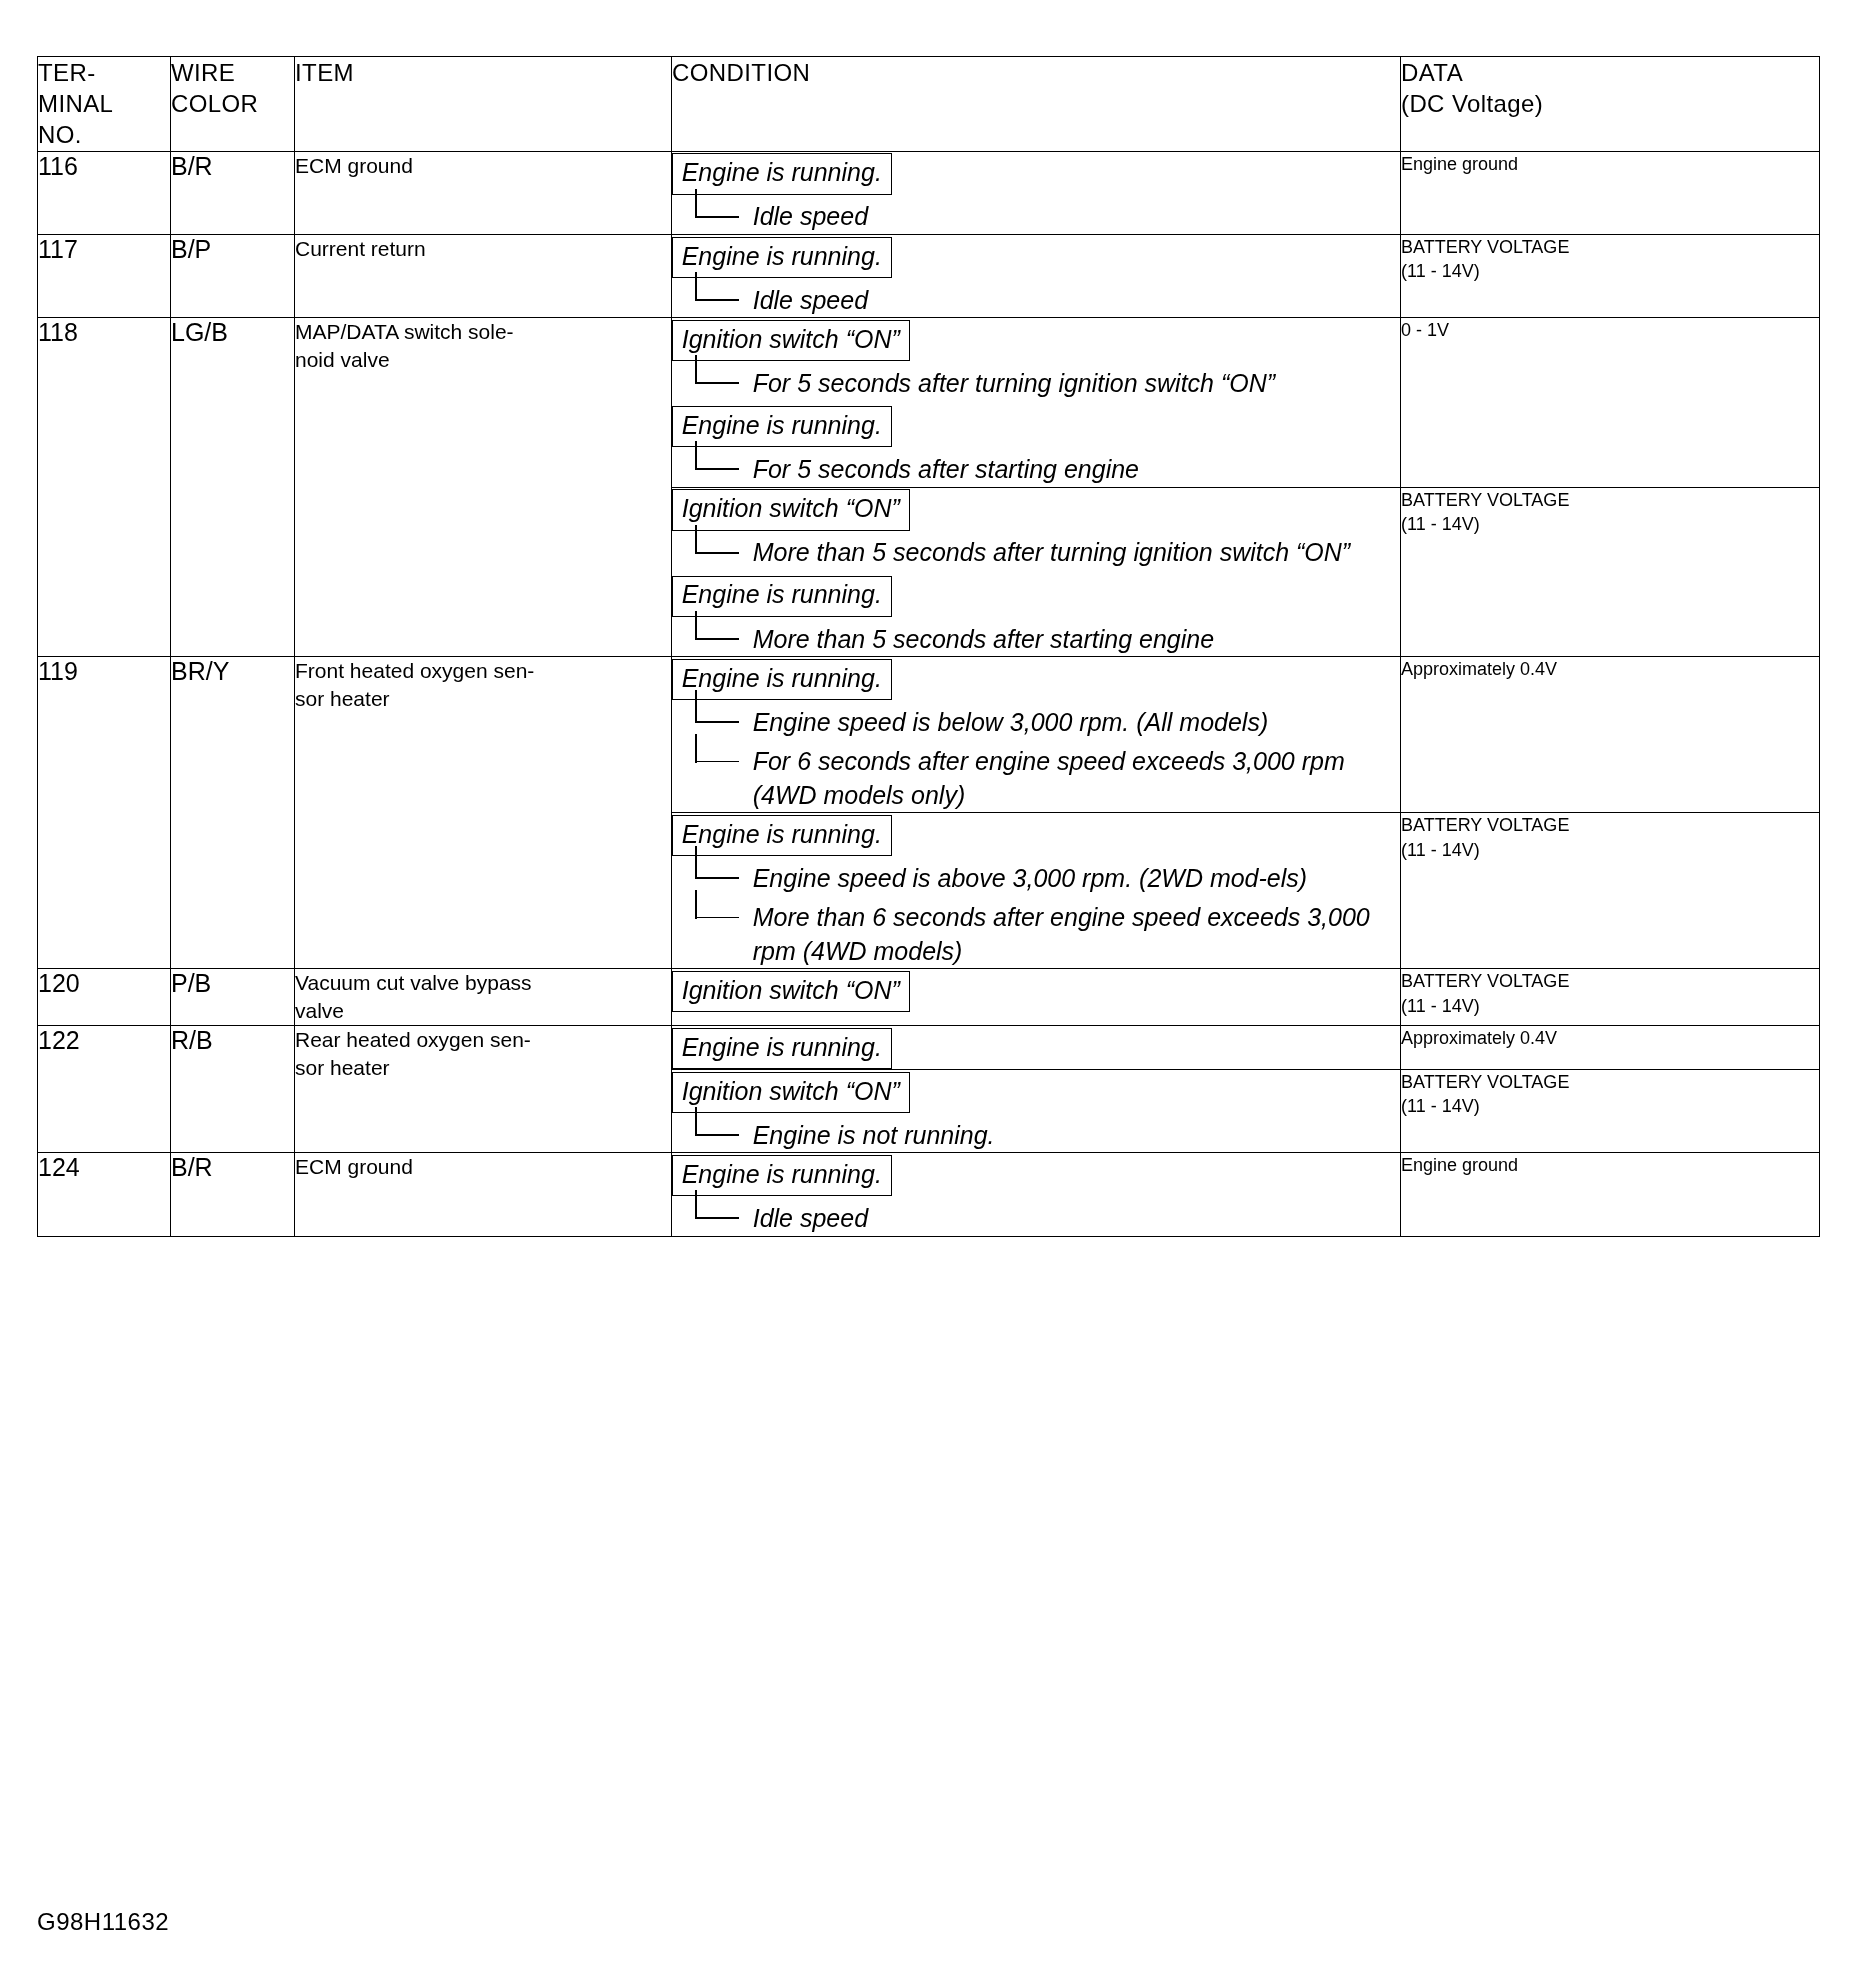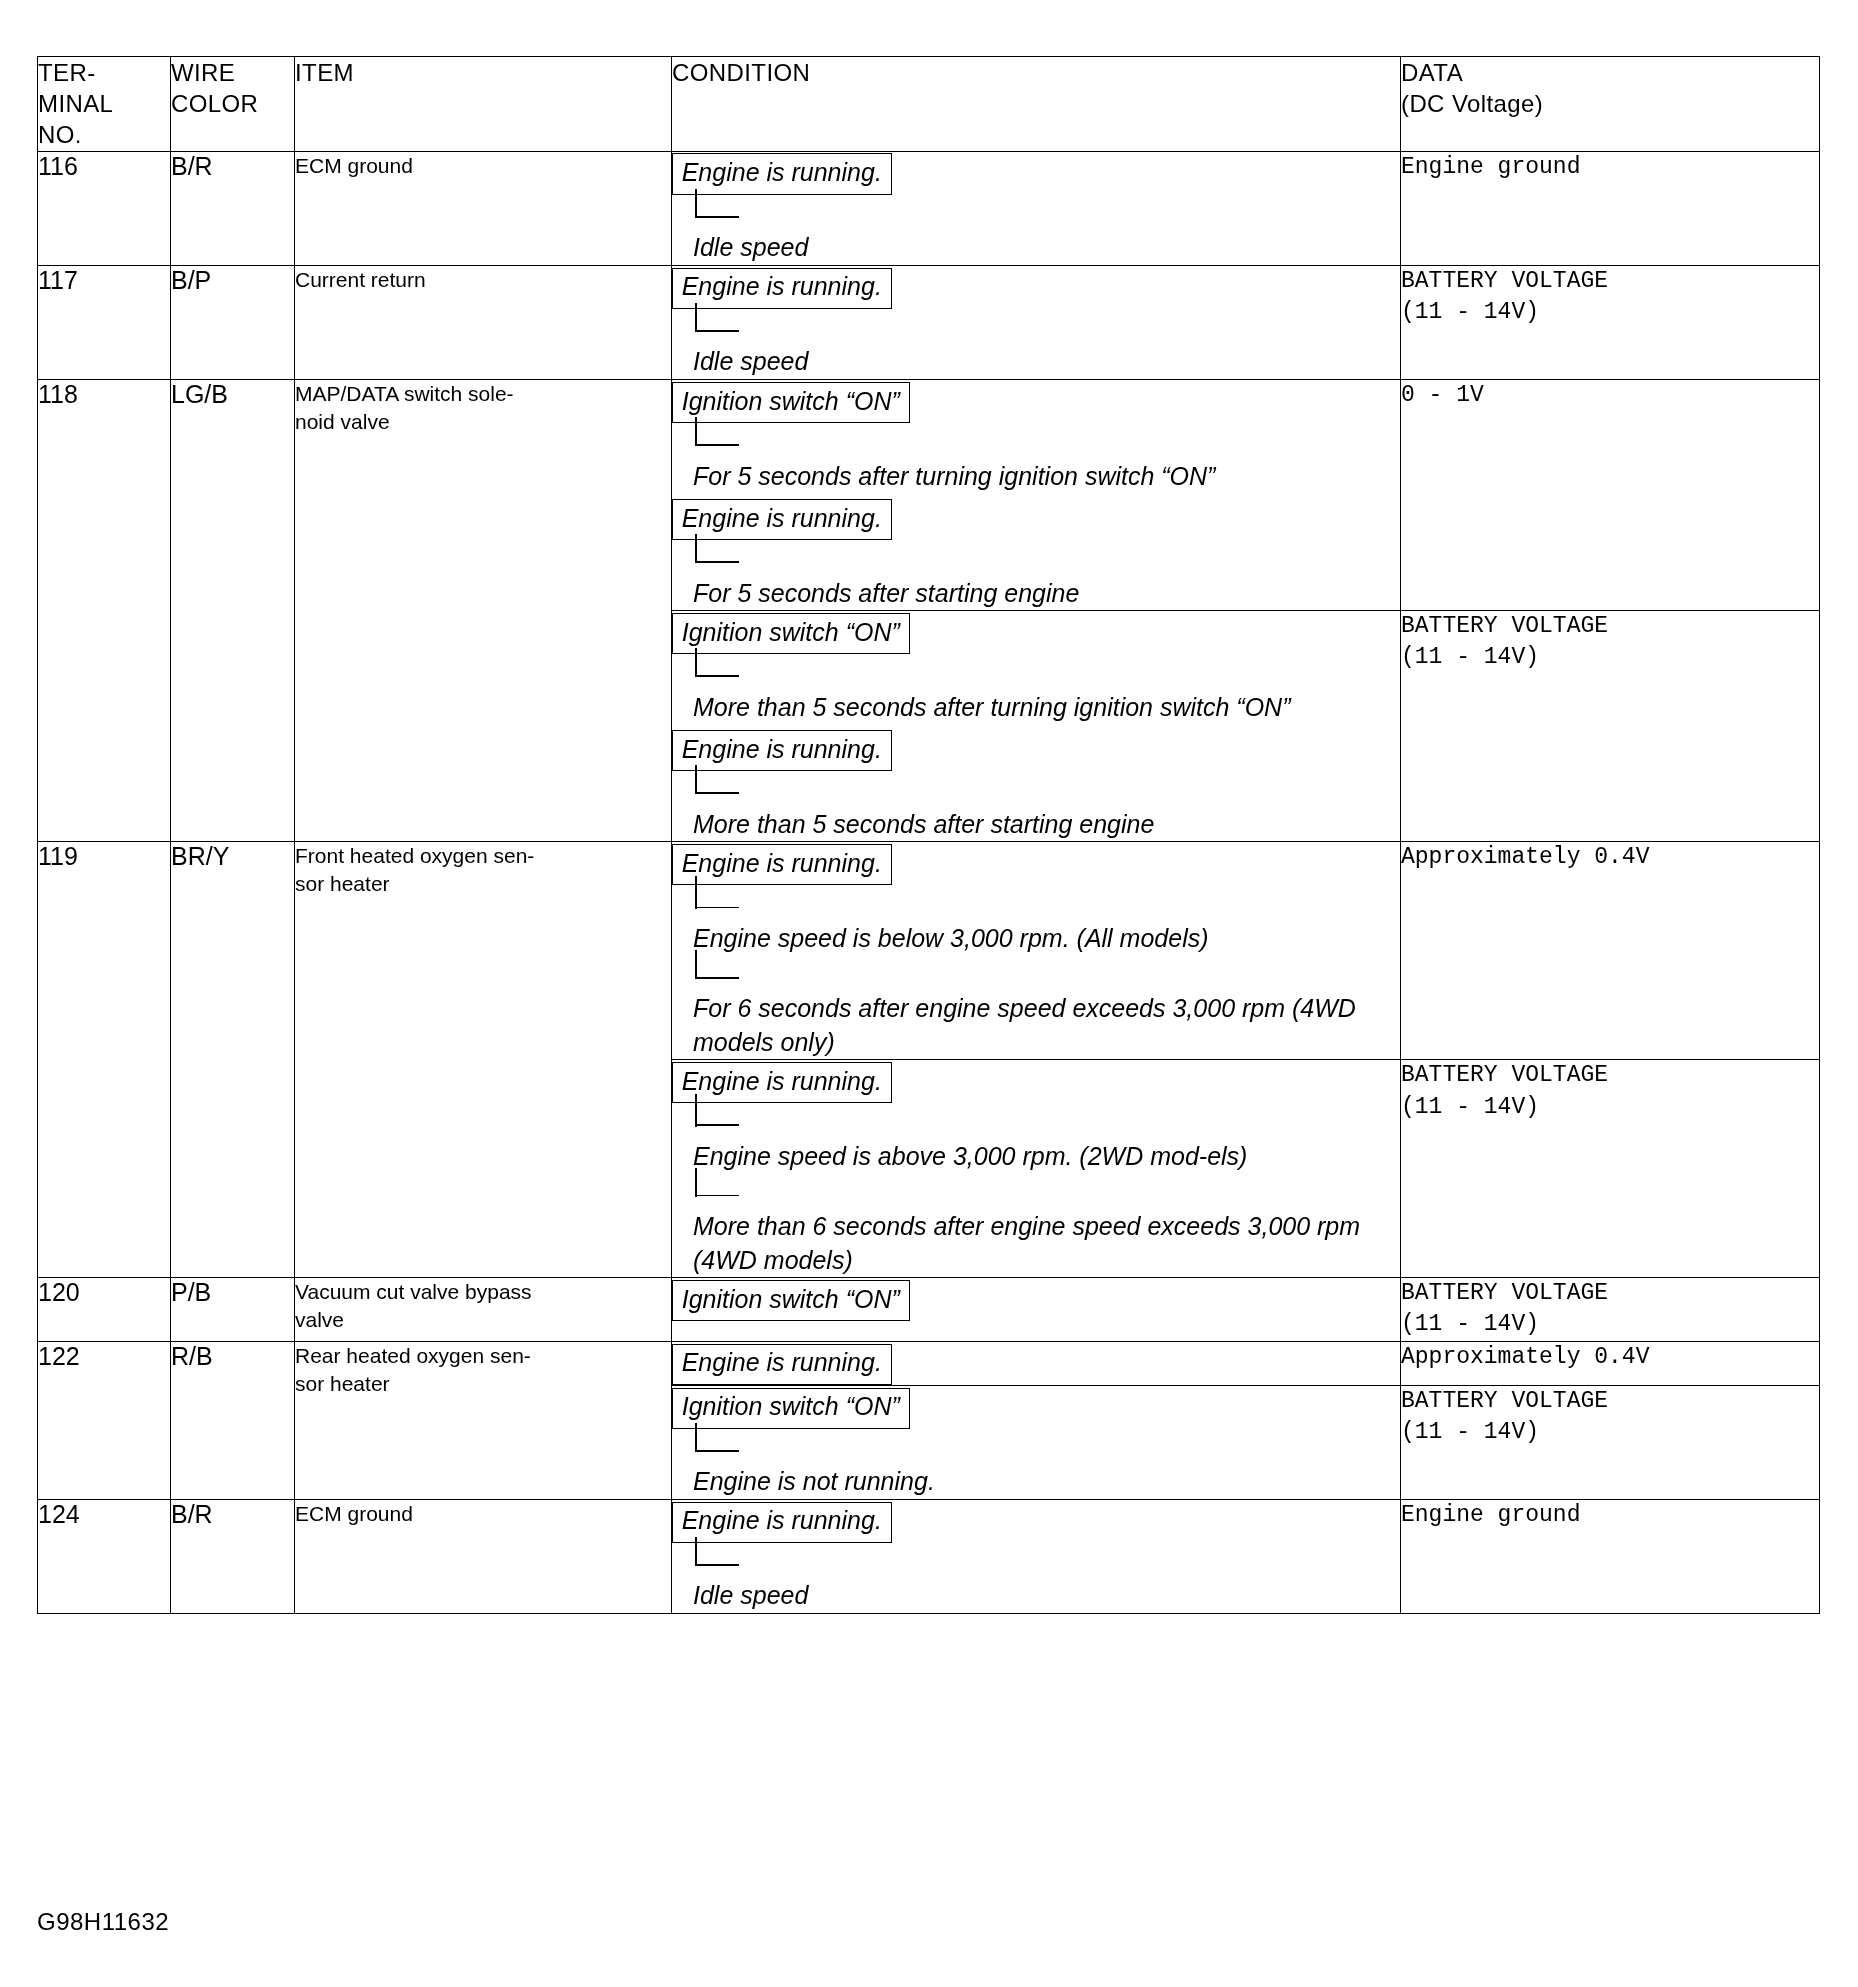--- a/index.html
+++ b/index.html
@@ -61,25 +61,24 @@
     font-size: 25px;
     padding: 9.7px 3.9px;
   }
   .cell-item {
     font-size: 21px;
     line-height: 1.33;
     padding: 17.4px 13.5px 15.4px 17.4px;
     vertical-align: middle;
   }
   .cell-data {
-    font-size: 23px;
+    font-size: 18px;
     line-height: 1.36;
     padding: 17.4px 9.7px 15.4px 19.3px;
     vertical-align: middle;
-    font-family: Liberation Mono, monospace;
   }
   .cell-cond {
     padding: 13.5px 11.6px 15.4px 15.4px;
     vertical-align: top;
     font-style: italic;
   }
 
   .cond-block {
     margin: 0 0 3.9px 0;
   }
@@ -97,21 +96,20 @@
   .branches {
     margin: 0 0 0 21px;
     padding: 0;
   }
   .branch {
     display: flex;
     align-items: flex-start;
     font-size: 25px;
     line-height: 1.34;
     margin-top: 5.8px;
-    flex-direction: column;
   }
   .elbow {
     flex: 0 0 auto;
     width: 50px;
     height: 29px;
     position: relative;
     margin-right: 9.7px;
     margin-top: 1.9px;
   }
   .elbow::before {

